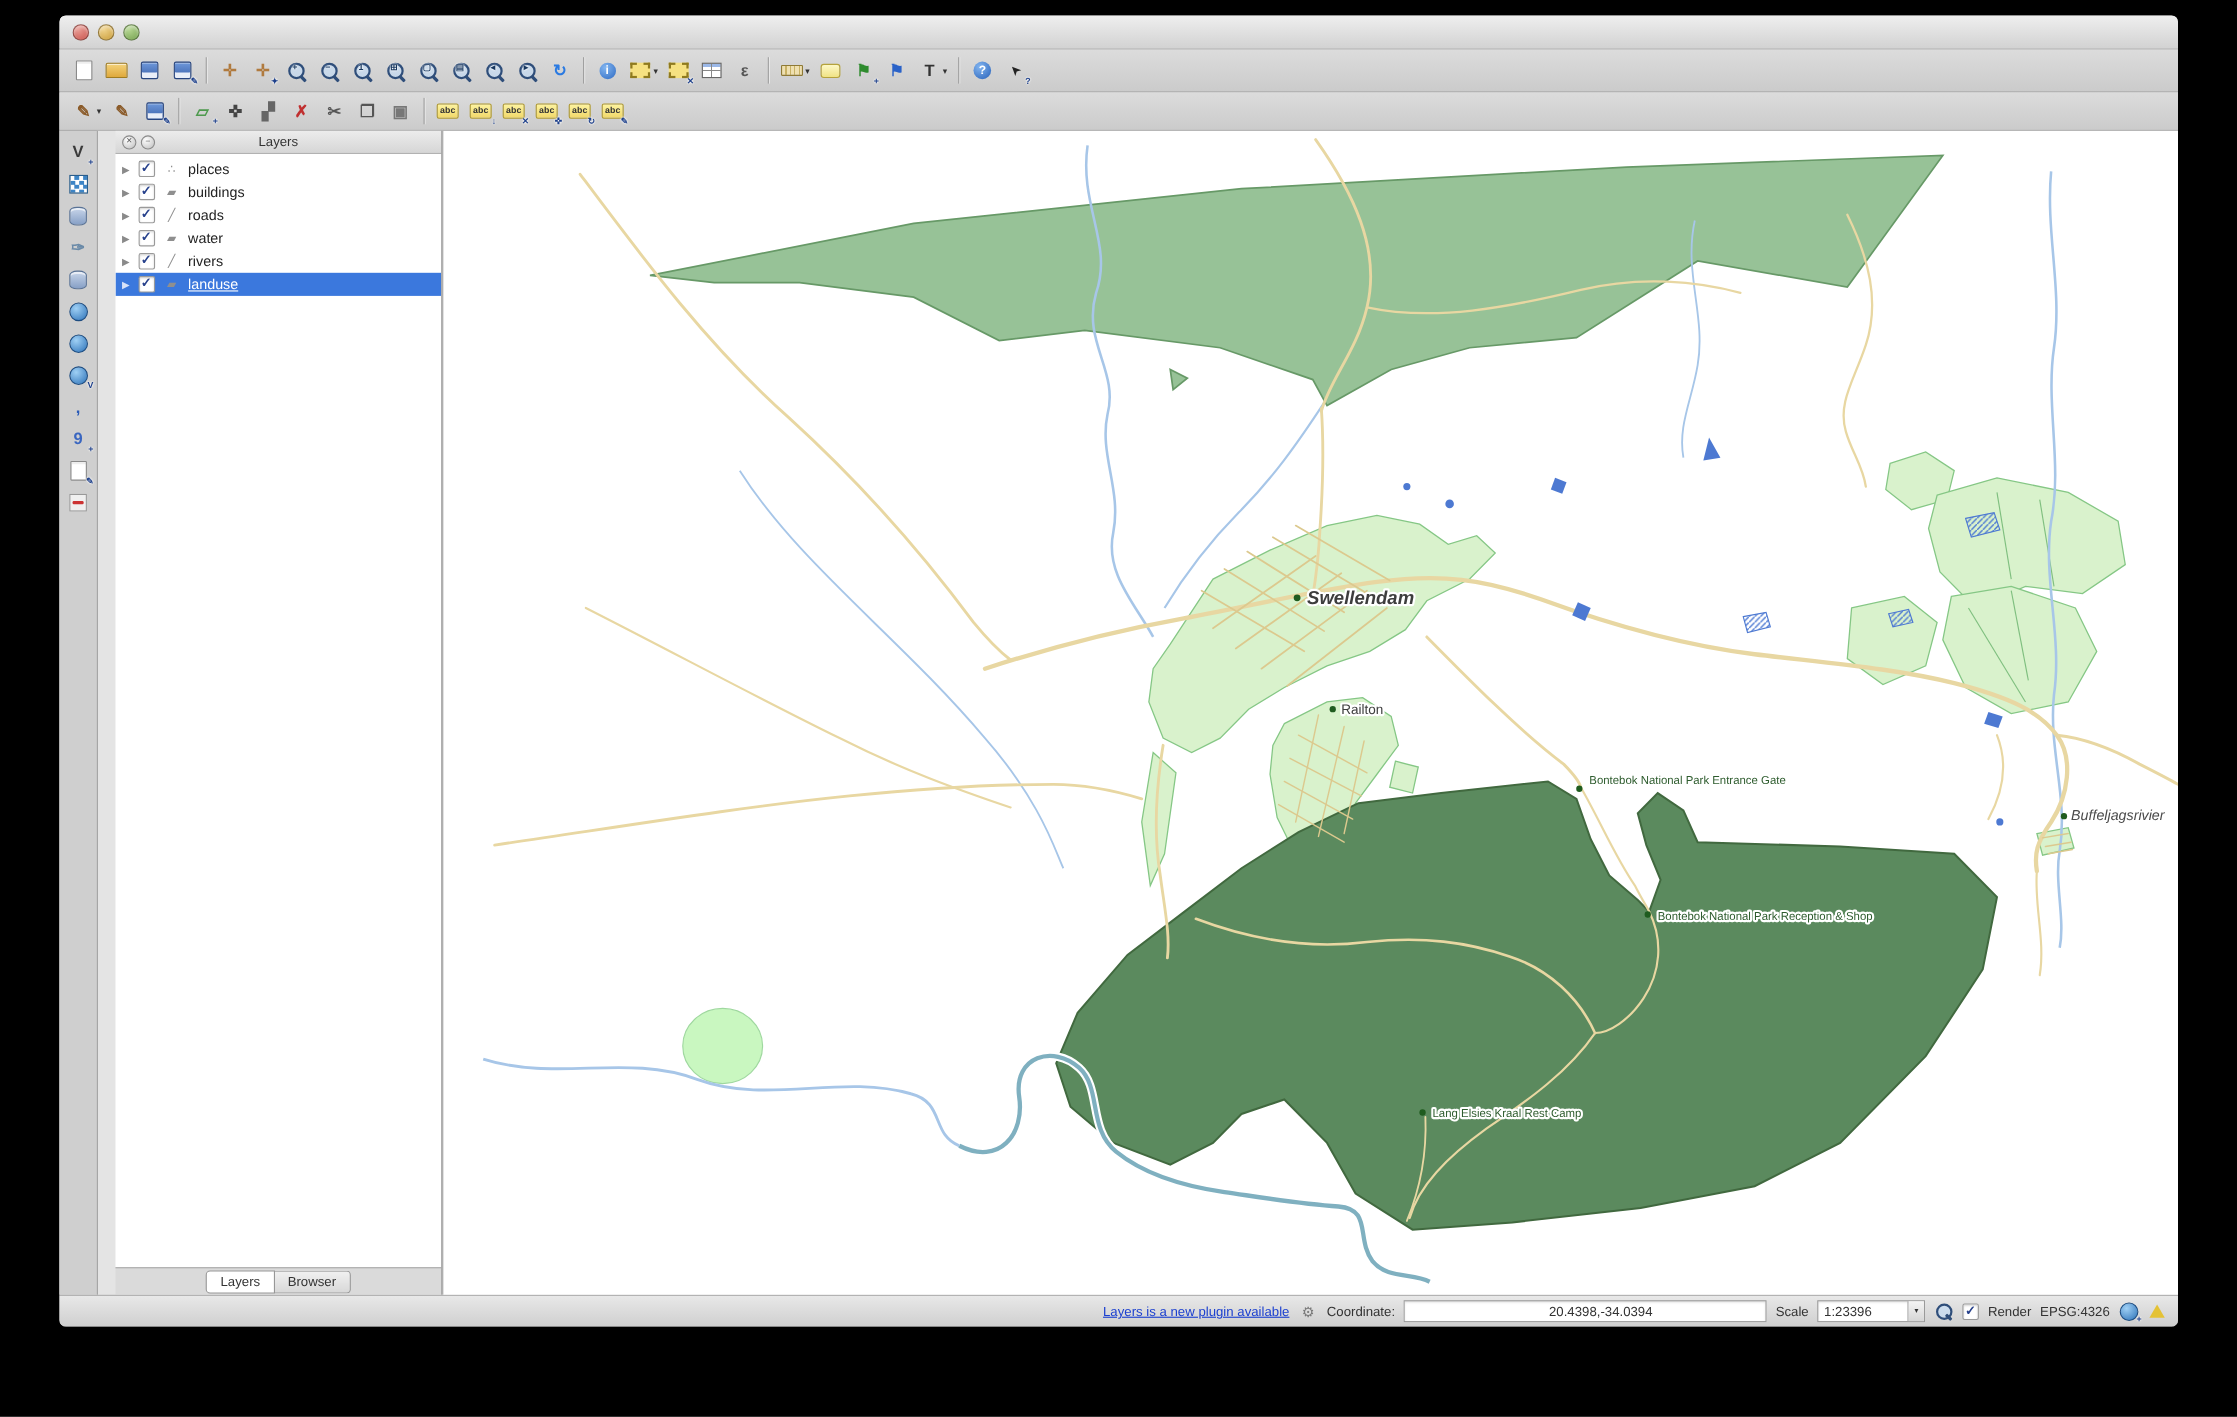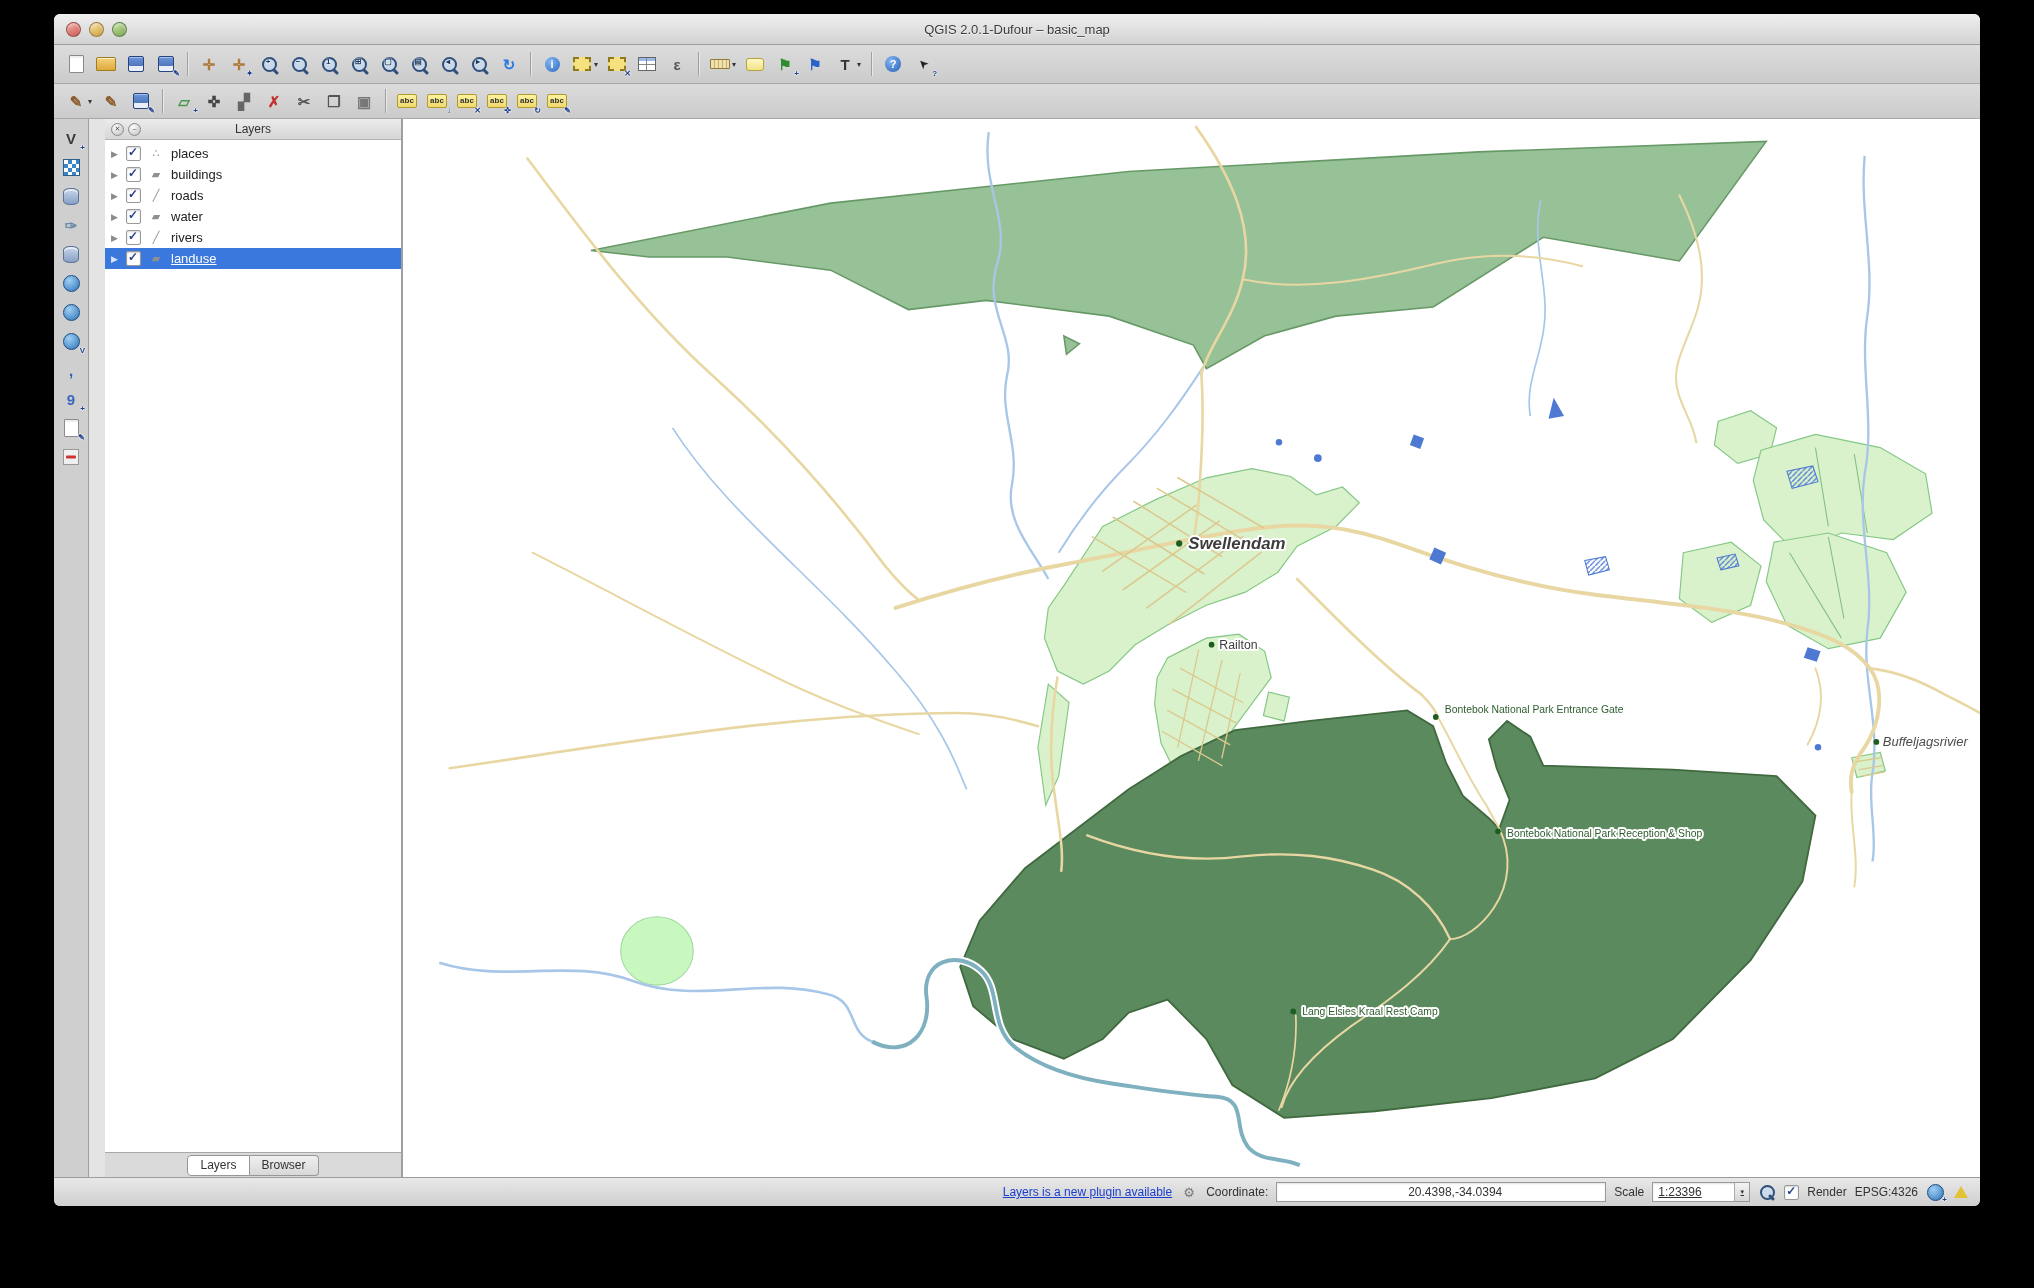--- a/index.html
+++ b/index.html
@@ -135,39 +135,38 @@
   .lbl-river{font-size:10px;font-style:italic;fill:#4a4a4a;}
   
   .statusbar{height:28px;flex:0 0 28px;display:flex;align-items:center;gap:8px;padding:0 10px;
      background:linear-gradient(#e8e8e8,#cfcfcf);border-top:1px solid #9c9c9c;
      border-radius:0 0 6px 6px;font-size:12px;color:#333;}
   .spacer{flex:1;}
   .link{color:var(--c-link_blue,#1a3fd0);text-decoration:underline;}
   .coord-input{width:300px;height:18px;border:1px solid #9a9a9a;background:#fff;
      text-align:center;font-size:12px;line-height:18px;box-shadow:inset 0 1px 2px rgba(0,0,0,.12);padding-left:28px;}
   .scale-combo{width:96px;height:18px;border:1px solid #9a9a9a;background:#fff;display:flex;
-     align-items:center;font-size:12px;box-shadow:inset 0 1px 2px rgba(0,0,0,.12);text-decoration:underline;}
+     align-items:center;font-size:12px;box-shadow:inset 0 1px 2px rgba(0,0,0,.12);}
   .scale-value{flex:1;padding-left:5px;}
   .combo-btn{width:14px;height:100%;border-left:1px solid #aaa;display:flex;align-items:center;
      justify-content:center;background:linear-gradient(#f4f4f4,#d6d6d6);font-size:7px;color:#333;}
   .combo-btn::before{content:"▾";}
   .sb-ic{width:18px;height:18px;}
 </style>
 </head>
 <body>
 
 <div id="window">
 
   <div class="titlebar">
     <div class="lights">
       <span class="light red"></span>
       <span class="light yellow"></span>
       <span class="light green"></span>
     </div>
-    <span class="title">QGIS 2.0.1-Dufour – basic_map</span>
   </div>
 
   <div id="toolbar-main" class="toolbar">
       <div class="tbtn">
         <span class="ic k-page"></span>
       </div>
       <div class="tbtn">
         <span class="ic k-folder"></span>
       </div>
       <div class="tbtn">

